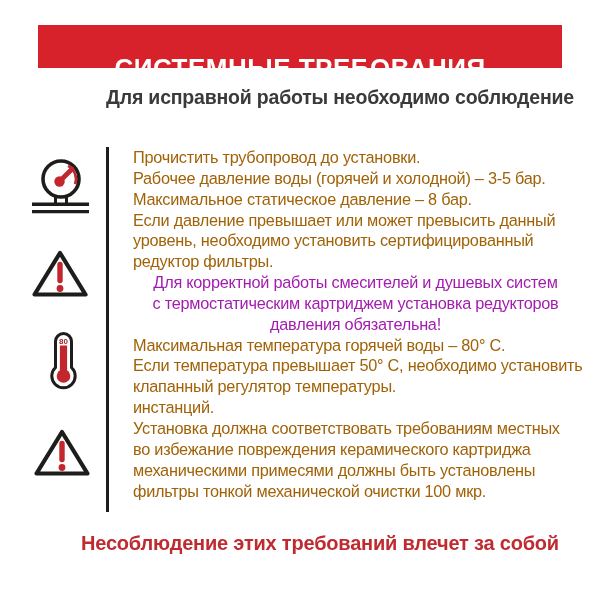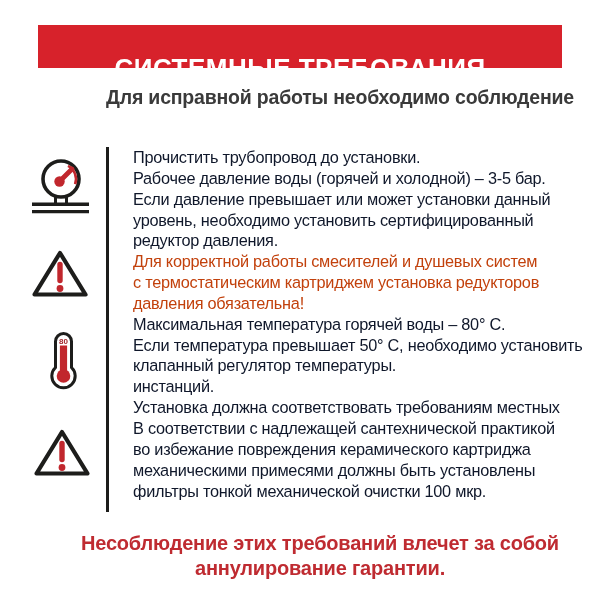--- a/index.html
+++ b/index.html
@@ -51,25 +51,25 @@
     background: #1d1d1b;
   }
   .req-list {
     position: absolute;
     left: 133px; top: 147px;
     width: 445px;
   }
   .req-list .line {
     font-size: 16.3px;
     line-height: 20.85px;
-    color: #0f172a;
+    color: #a16207;
     letter-spacing: -0.25px;
     white-space: nowrap;
   }
-  .req-list .line.em { color: #c2410c; }
+  .req-list .line.em { color: #a21caf; text-align: center; }
   .footer {
     position: absolute;
     left: 0; top: 531px;
     width: 600px;
     text-align: center;
     color: #bf2b31;
     font-size: 20px;
     font-weight: bold;
     line-height: 25px;
     letter-spacing: -0.2px;
@@ -119,33 +119,32 @@
     <circle cx="29" cy="39.5" r="3.4" fill="#c1272d"></circle>
   </svg>
 
 </div>
 
 <div class="divider"></div>
 
 <div class="req-list">
     <div class="line">Прочистить трубопровод до установки.</div>
     <div class="line">Рабочее давление воды (горячей и холодной) – 3-5 бар.</div>
-    <div class="line">Если давление превышает или может установки данный</div>
+    <div class="line">Максимальное статическое давление – 8 бар.</div>
+    <div class="line">Если давление превышает или может превысить данный</div>
     <div class="line">уровень, необходимо установить сертифицированный</div>
-    <div class="line">редуктор давления.</div>
+    <div class="line">редуктор фильтры.</div>
     <div class="line em">Для корректной работы смесителей и душевых систем</div>
     <div class="line em">с термостатическим картриджем установка редукторов</div>
     <div class="line em">давления обязательна!</div>
     <div class="line">Максимальная температура горячей воды – 80° C.</div>
     <div class="line">Если температура превышает 50° C, необходимо установить</div>
     <div class="line">клапанный регулятор температуры.</div>
     <div class="line">инстанций.</div>
     <div class="line">Установка должна соответствовать требованиям местных</div>
-    <div class="line">В соответствии с надлежащей сантехнической практикой</div>
     <div class="line">во избежание повреждения керамического картриджа</div>
     <div class="line">механическими примесями должны быть установлены</div>
     <div class="line">фильтры тонкой механической очистки 100 мкр.</div>
   </div>
 
 <div class="footer">
   <div>Несоблюдение этих требований влечет за собой</div>
-  <div>аннулирование гарантии.</div>
 </div>
 
 </body></html>

